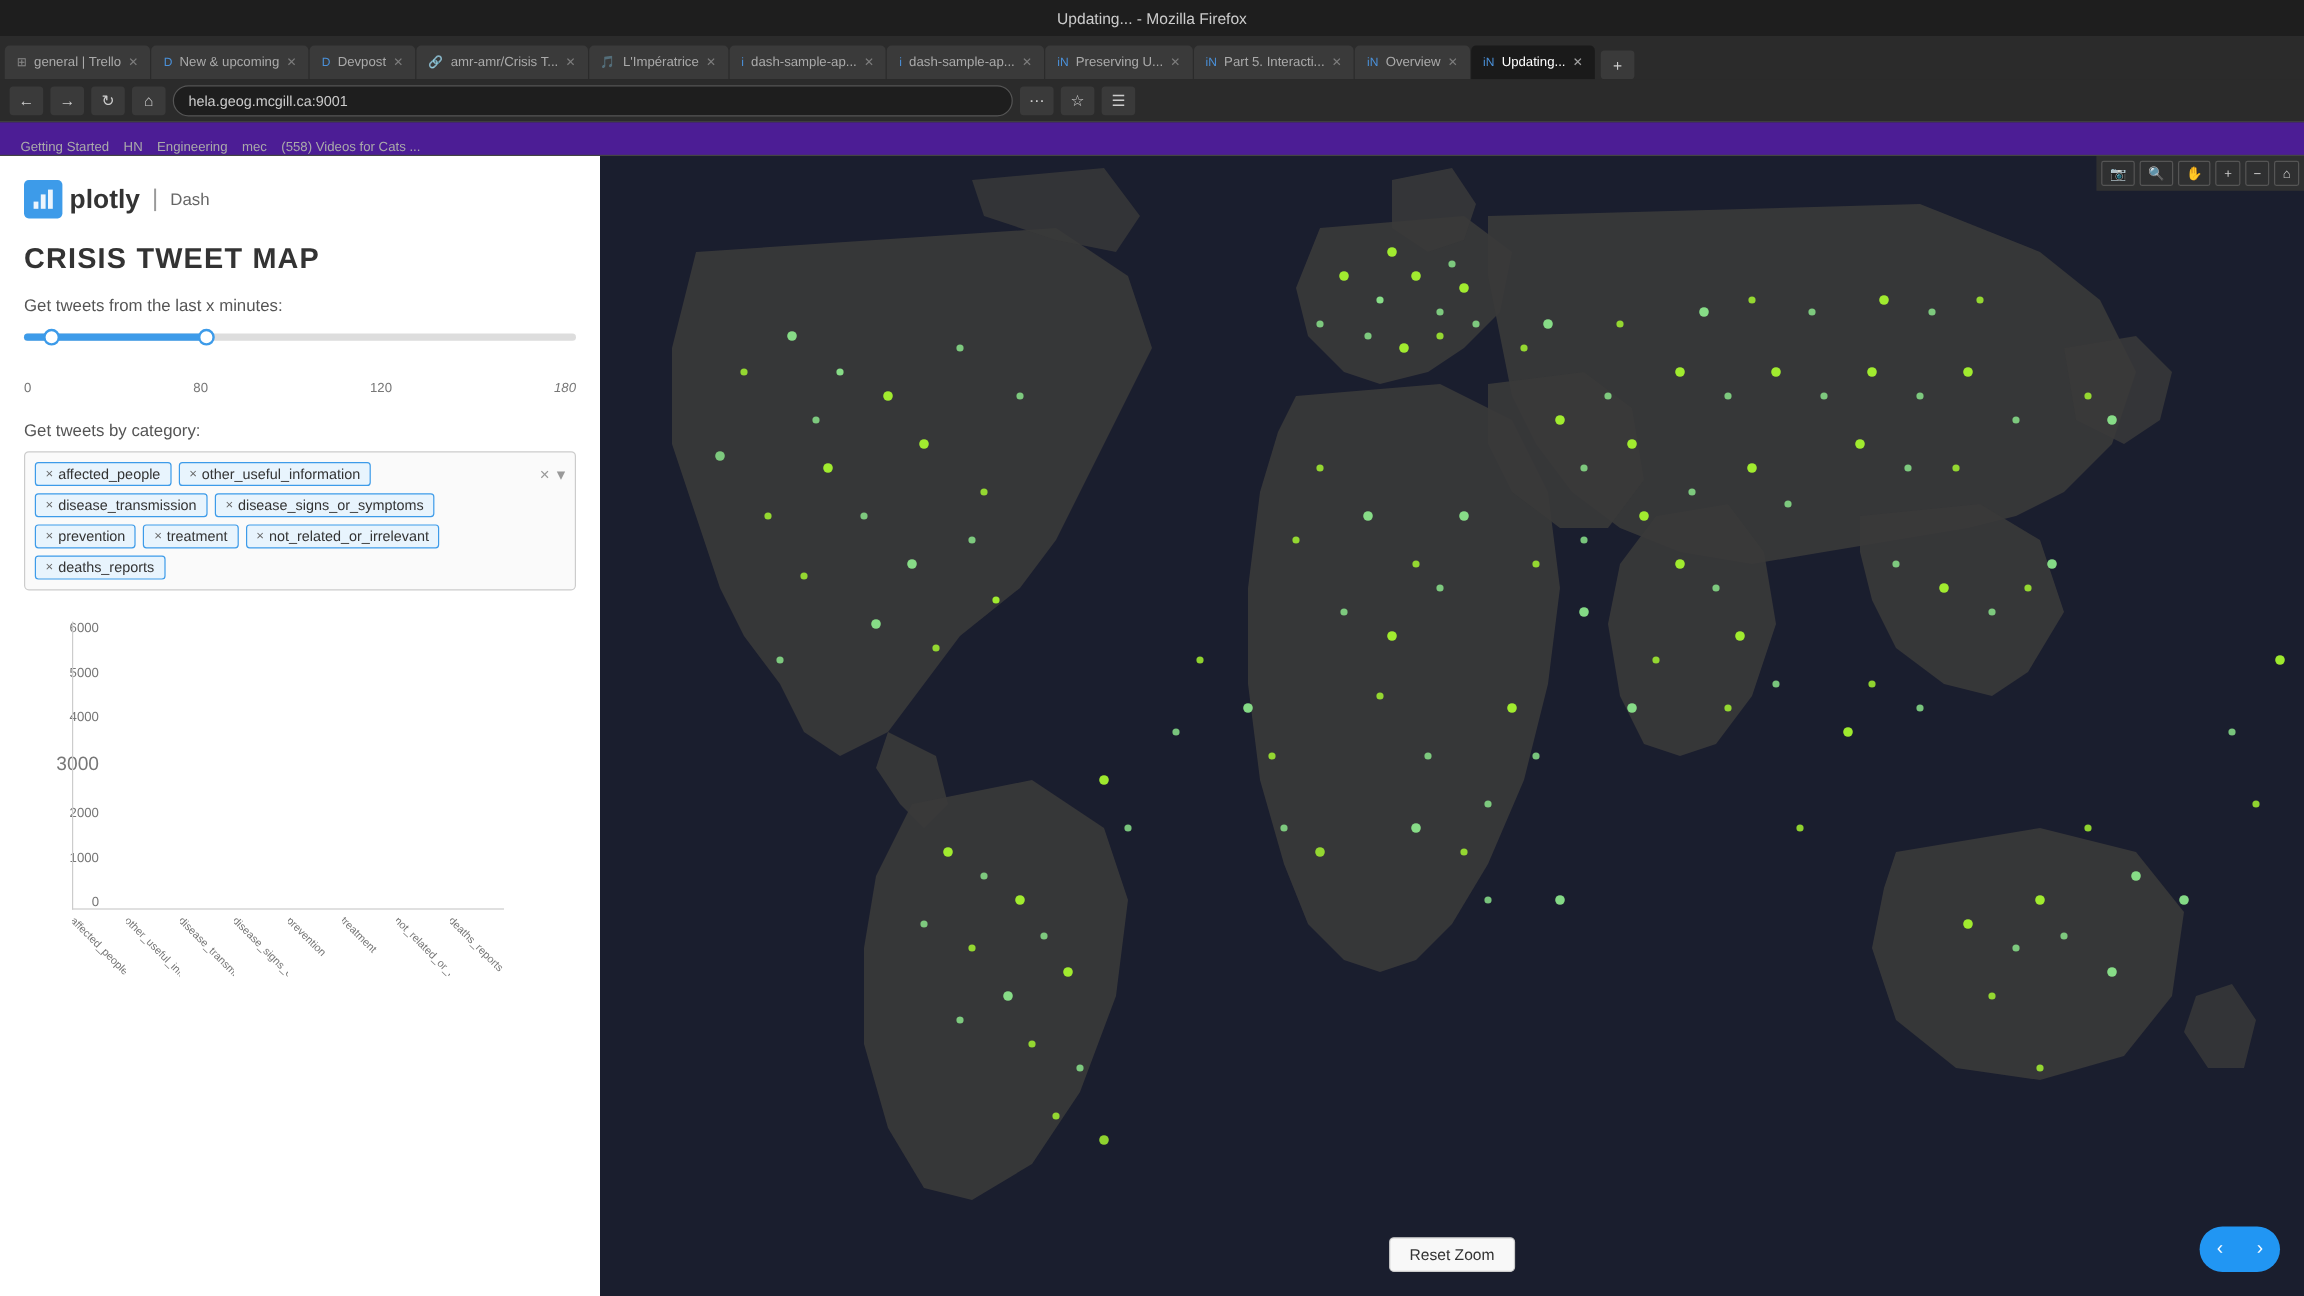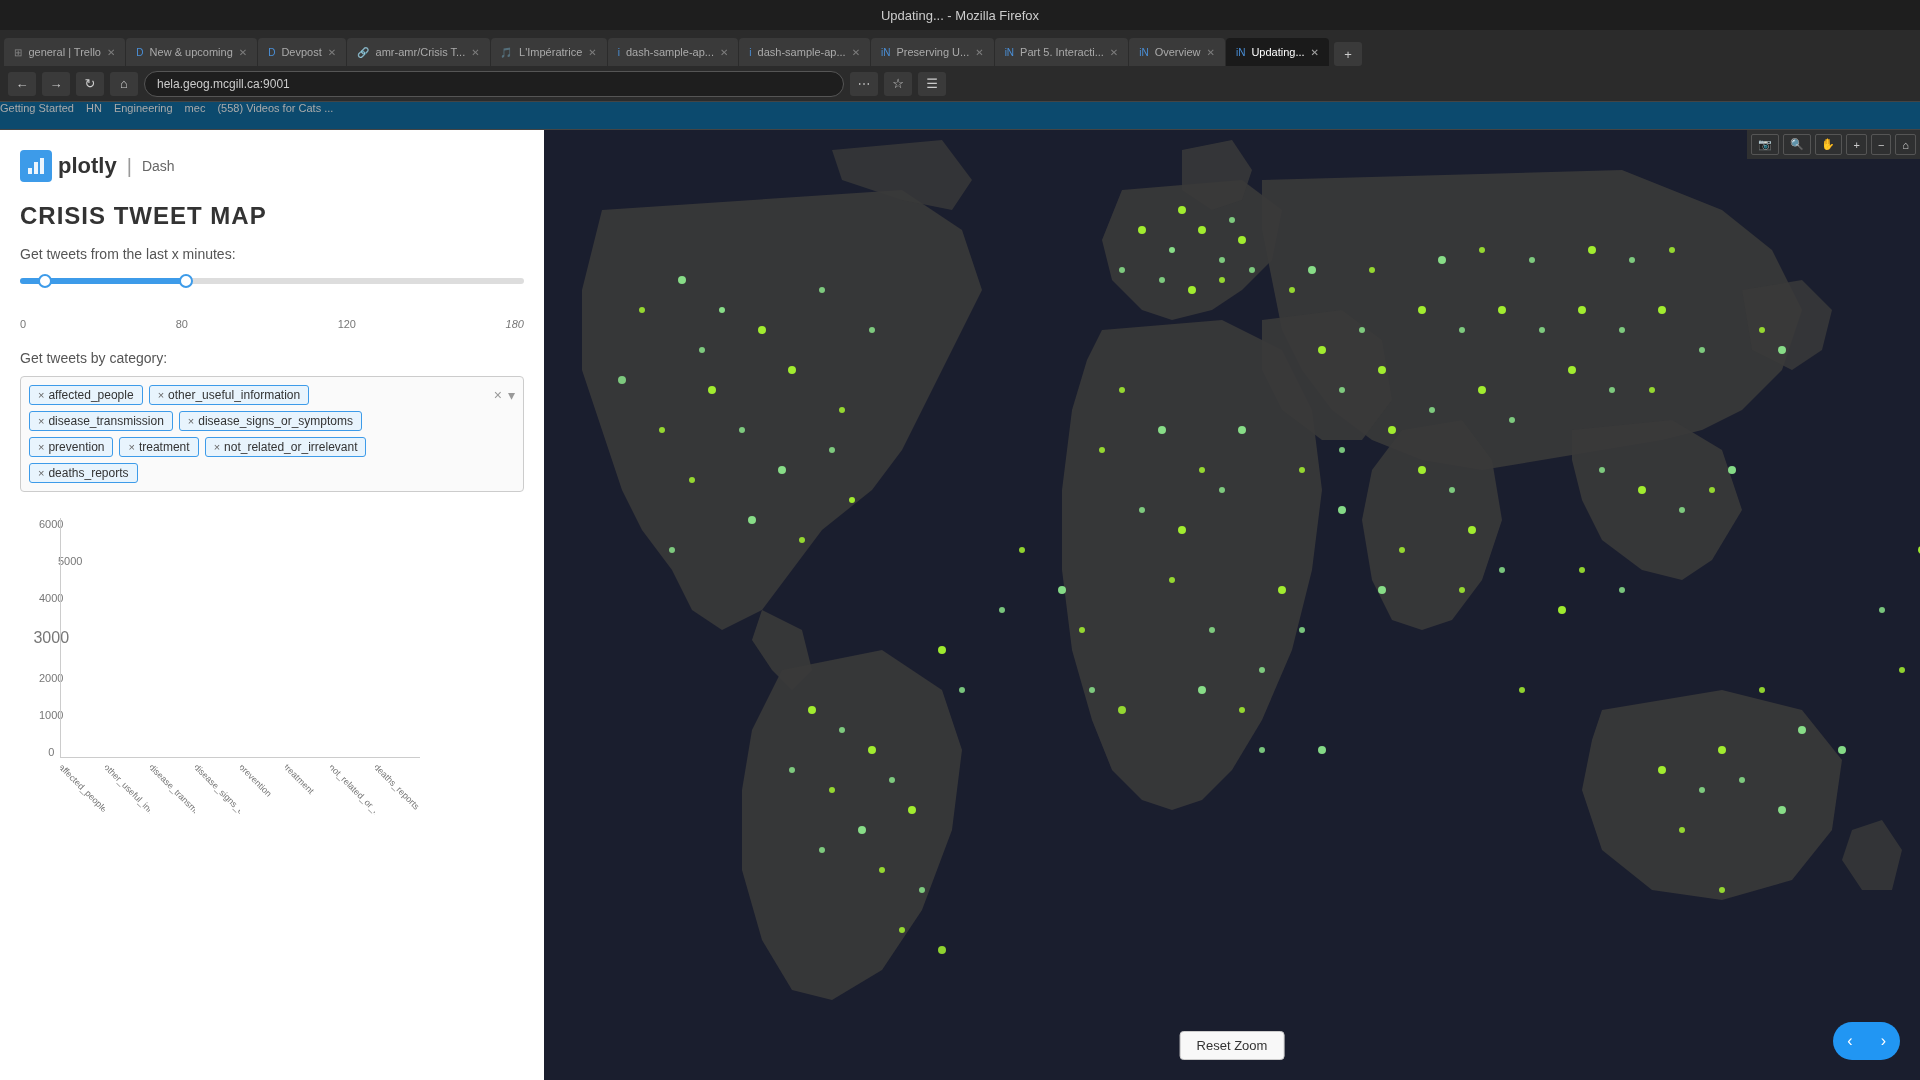--- a/index.html
+++ b/index.html
@@ -8,28 +8,28 @@
     
     .browser-chrome { background: #2b2b2b; width: 100%; }
     .title-bar { background: #1e1e1e; height: 30px; display: flex; align-items: center; justify-content: center; color: #ccc; font-size: 13px; }
     .tab-bar { background: #2b2b2b; height: 36px; display: flex; align-items: flex-end; padding: 0 4px; overflow: hidden; }
     .tab { display: flex; align-items: center; height: 28px; padding: 0 10px; background: #3a3a3a; color: #aaa; font-size: 11px; border-radius: 4px 4px 0 0; margin-right: 1px; gap: 6px; max-width: 160px; white-space: nowrap; overflow: hidden; cursor: pointer; flex-shrink: 0; }
     .tab.active { background: #1a1a1a; color: #fff; }
     .tab-close { opacity: 0.6; font-size: 10px; }
     .toolbar { background: #2b2b2b; height: 36px; display: flex; align-items: center; padding: 0 8px; gap: 6px; border-bottom: 1px solid #444; }
     .toolbar-btn { background: #3a3a3a; border: none; color: #ccc; border-radius: 3px; width: 28px; height: 24px; cursor: pointer; display: flex; align-items: center; justify-content: center; font-size: 13px; }
     .address-bar { flex: 1; background: #1e1e1e; border: 1px solid #555; border-radius: 20px; height: 26px; display: flex; align-items: center; padding: 0 12px; color: #ccc; font-size: 12px; max-width: 700px; }
-    .bookmarks { background: #0c4a6e; height: 28px; display: flex; align-items: flex-start; padding: 0 0; gap: 12px; border-bottom: 1px solid #444; overflow: hidden; }
+    .bookmarks { background: #4c1d95; height: 28px; display: flex; align-items: flex-end; padding: 0 17px; gap: 12px; border-bottom: 1px solid #444; overflow: hidden; }
     .bookmark-item { color: #aaa; font-size: 11px; cursor: pointer; white-space: nowrap; }
 
     
     .main-content { display: flex; height: calc(1080px - 130px); }
 
     
-    .sidebar { width: 544px; background: #fff; padding: 20px; overflow-y: auto; flex-shrink: 0; }
+    .sidebar { width: 500px; background: #fff; padding: 20px; overflow-y: auto; flex-shrink: 0; }
     .logo-area { display: flex; align-items: center; gap: 10px; margin-bottom: 20px; }
     .plotly-logo { display: flex; align-items: center; gap: 6px; }
     .plotly-icon { width: 32px; height: 32px; background: #3d9be9; border-radius: 4px; display: flex; align-items: center; justify-content: center; }
     .plotly-text { font-size: 22px; font-weight: bold; color: #333; }
     .divider-logo { color: #999; font-size: 20px; margin: 0 4px; }
     .dash-text { font-size: 14px; color: #666; }
     .app-title { font-size: 24px; font-weight: bold; color: #333; letter-spacing: 1px; margin-bottom: 16px; }
     .section-label { font-size: 14px; color: #555; margin-bottom: 10px; }
 
     
@@ -41,21 +41,21 @@
     .tags-box { border: 1px solid #ccc; border-radius: 4px; padding: 8px; background: #fafafa; }
     .tags-row { display: flex; flex-wrap: wrap; gap: 6px; align-items: center; }
     .tag { display: flex; align-items: center; gap: 4px; background: #e8f4fd; border: 1px solid #3d9be9; border-radius: 3px; padding: 2px 8px; font-size: 12px; color: #333; }
     .tag-x { color: #666; cursor: pointer; font-size: 11px; }
     .tags-clear { margin-left: auto; color: #999; cursor: pointer; font-size: 14px; }
     .tags-dropdown { color: #999; cursor: pointer; font-size: 14px; }
 
     
     .chart-container { padding: 0; }
     .chart-area { position: relative; width: 420px; height: 330px; }
-    .y-axis-labels { position: absolute; left: 0; top: 10px; bottom: 80px; display: flex; flex-direction: column; justify-content: space-between; align-items: center; }
+    .y-axis-labels { position: absolute; left: 0; top: 10px; bottom: 80px; display: flex; flex-direction: column; justify-content: space-between; align-items: flex-end; }
     .bars-container { position: absolute; left: 40px; right: 20px; top: 10px; bottom: 80px; display: flex; align-items: flex-end; gap: 4px; border-left: 1px solid #ccc; border-bottom: 1px solid #ccc; padding: 0 8px; }
     .bar { flex: 1; display: flex; flex-direction: column; align-items: center; position: relative; }
     .bar-rect { width: 100%; }
 
     
     .map-area { flex: 1; background: #1a1a1a; position: relative; overflow: hidden; }
     .map-svg { width: 100%; height: 100%; }
     .reset-zoom-btn { position: absolute; bottom: 20px; left: 50%; transform: translateX(-50%); background: #f8f8f8; border: 1px solid #ccc; border-radius: 4px; padding: 6px 16px; font-size: 13px; cursor: pointer; color: #333; }
     .nav-arrows { position: absolute; bottom: 20px; right: 20px; display: flex; background: #2196F3; border-radius: 25px; overflow: hidden; }
     .nav-arrow { color: white; border: none; background: transparent; padding: 10px 14px; cursor: pointer; font-size: 16px; }

